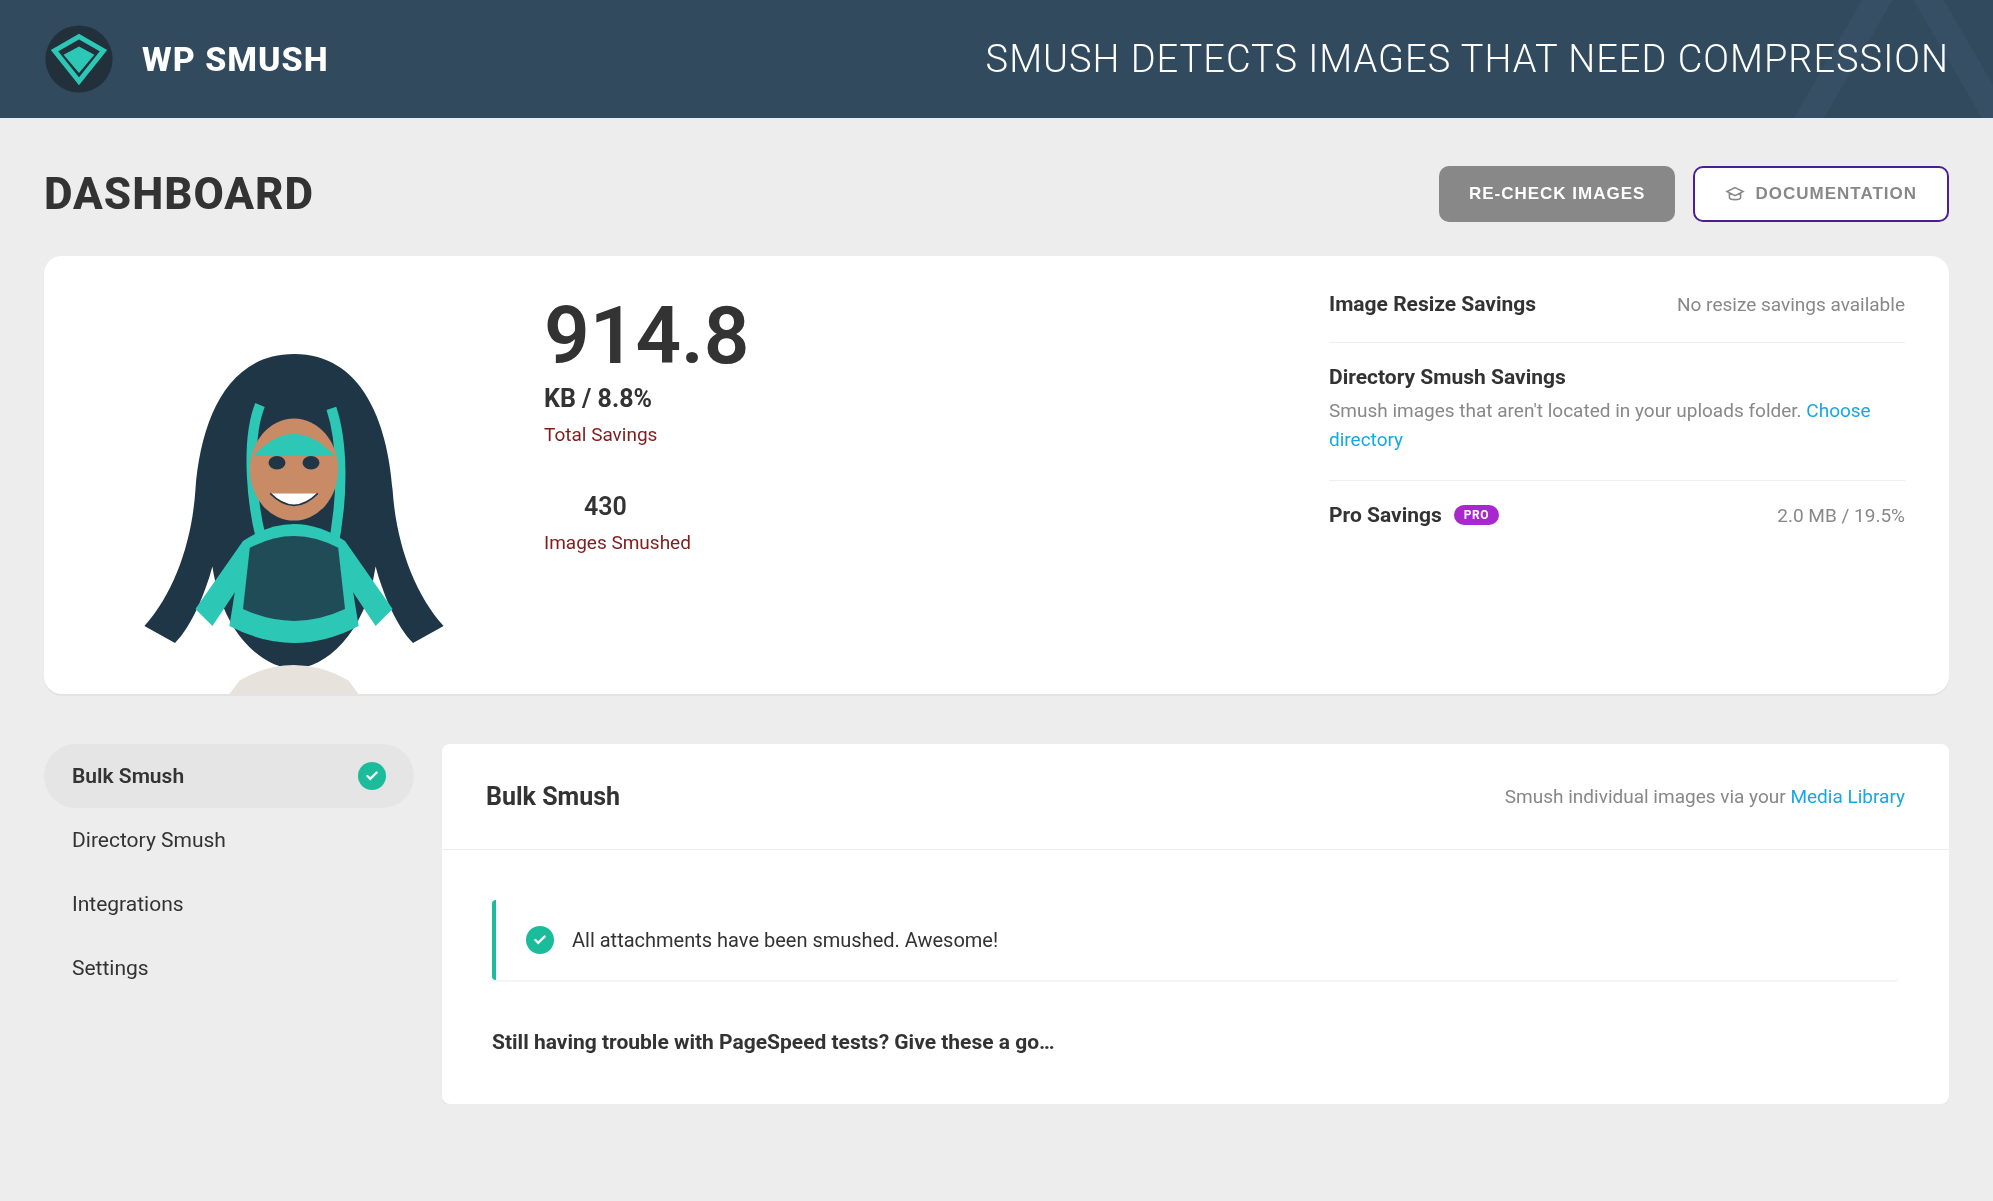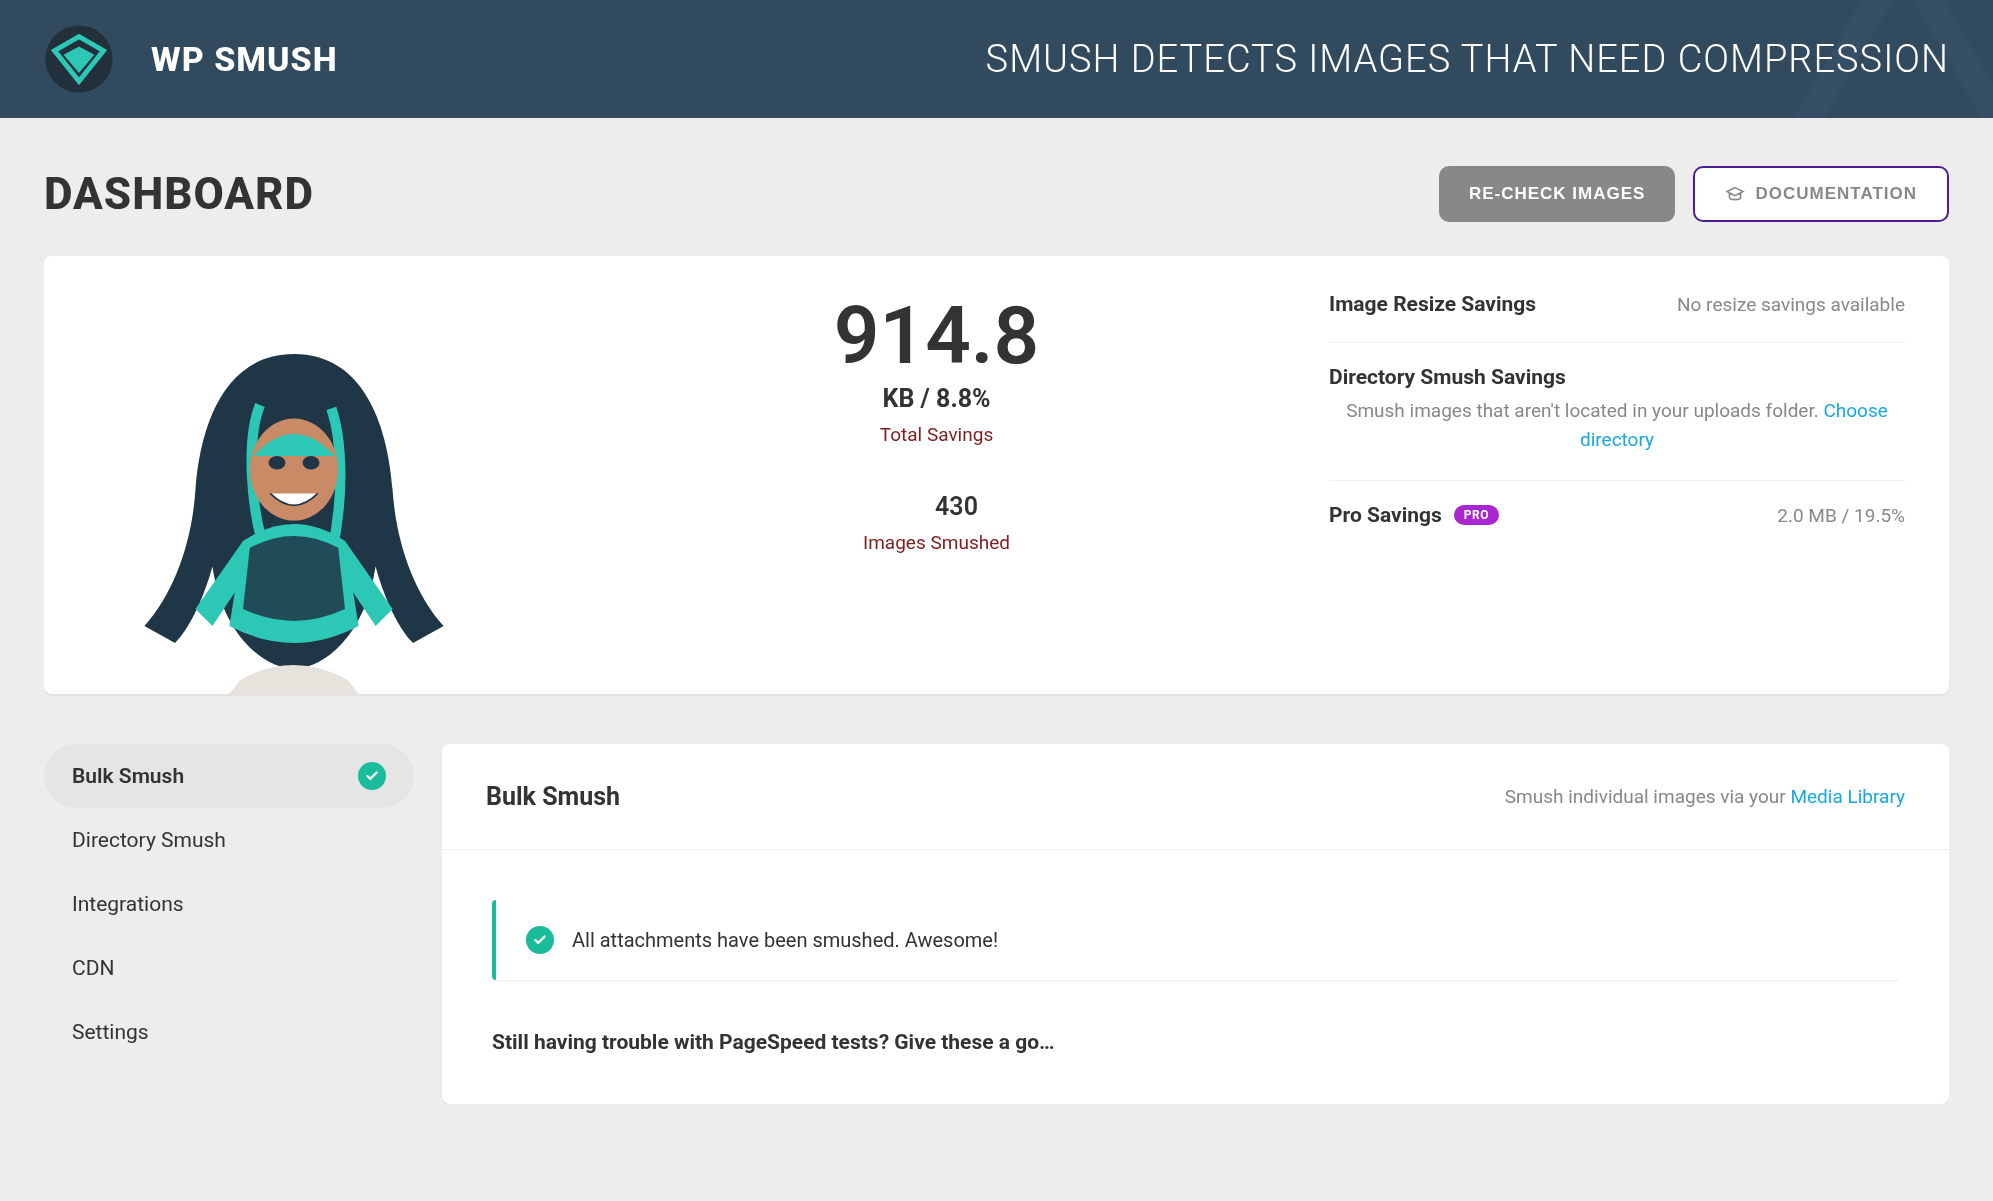--- a/index.html
+++ b/index.html
@@ -21,21 +21,21 @@
     padding: 0 44px;
     position: relative;
     overflow: hidden;
   }
   .banner-deco {
     position: absolute;
     right: -40px; top: -60px;
     width: 260px; height: 260px;
     opacity: .22;
   }
-  .banner-left { display: flex; align-items: center; gap: 37px; text-align: right; }
+  .banner-left { display: flex; align-items: center; gap: 28px; text-align: right; }
   .brand {
     color: #fff;
     font-weight: 800;
     letter-spacing: 1px;
     font-size: 34px;
   }
   .brand-logo { width: 70px; height: 70px; }
   .banner-headline {
     color: #fff;
     font-weight: 300;
@@ -71,24 +71,23 @@
     letter-spacing: 1px;
     cursor: pointer;
     border: none;
   }
   .btn-primary { background: #888; color: #fff; }
   .btn-outline { background: #fff; color: #888; border: 2px solid #4c1d95; }
 
   
   .card {
     background: #fff;
-    border-radius: 8px;
+    border-radius: 18px;
     margin: 0 44px;
     box-shadow: 0 2px 0 rgba(0,0,0,.04);
-    text-align: center;
   }
   .summary { display: flex; padding: 30px 0 0 0; min-height: 392px; }
   .summary-hero {
     width: 500px;
     display: flex;
     align-items: flex-end;
     justify-content: center;
     overflow: hidden;
   }
   .summary-hero svg { width: 340px; }
@@ -280,23 +279,20 @@
           </svg>
       </span>
     </div>
     <div class="nav-item">
       <span>Directory Smush</span>
     </div>
     <div class="nav-item">
       <span>Integrations</span>
     </div>
     <div class="nav-item">
-      <span>CDN</span>
-    </div>
-    <div class="nav-item">
       <span>Settings</span>
     </div>
   </div>
 
   <div class="main-panel">
     <div class="panel-head">
       <div class="panel-title">Bulk Smush</div>
       <div class="side-value">
         <span>Smush individual images via your </span><a class="link">Media Library</a>
       </div>

